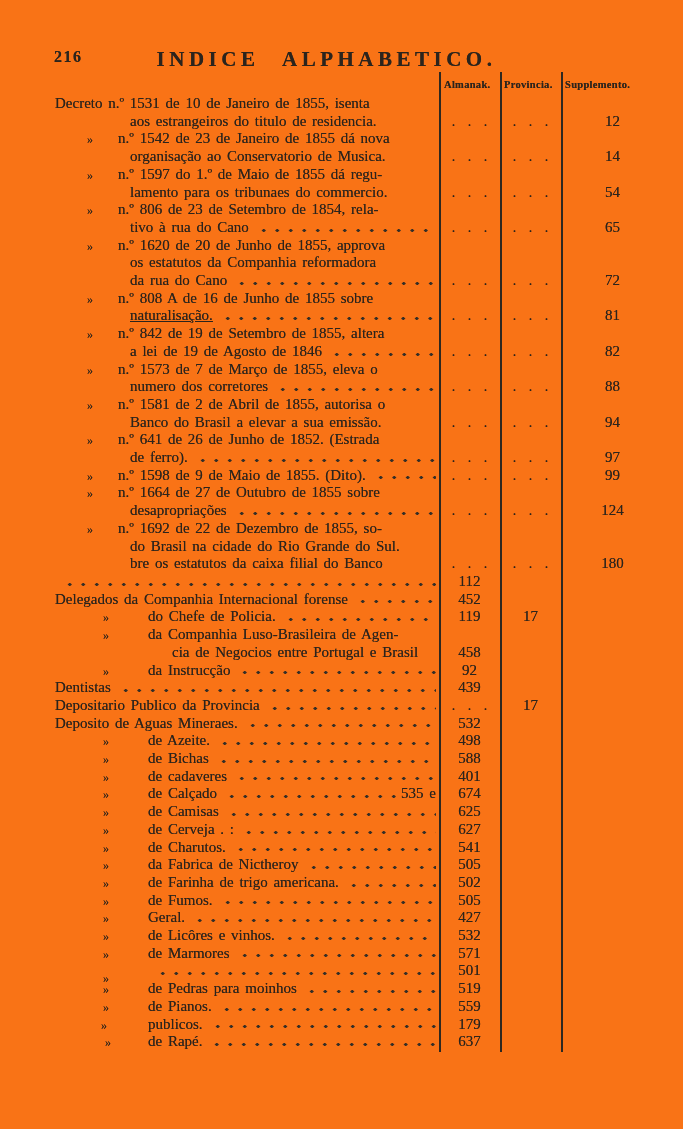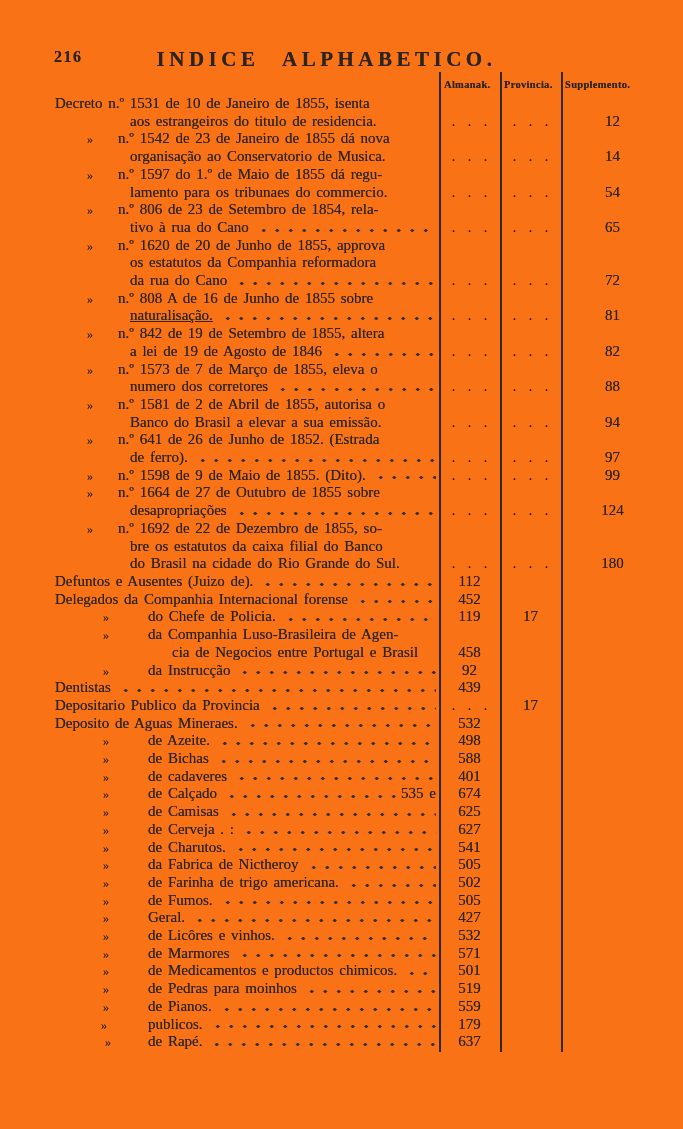--- a/index.html
+++ b/index.html
@@ -210,31 +210,30 @@
             <span class="fill"></span>
           </div>
         </div>
         <div class="cell ca dcell">. . .</div>
         <div class="cell cp dcell">. . .</div>
         <div class="cell cs">124</div>
       </div>
       <div class="entry">
         <div class="etext">
           <div class="line" style="padding-left: 63px;"><span class="marker" style="left: 32px;">»</span><span class="t">n.º 1692 de 22 de Dezembro de 1855, so-</span></div>
+          <div class="line" style="padding-left: 75px;"><span class="t">do Brasil na cidade do Rio Grande do Sul.</span></div>
           <div class="line" style="padding-left: 75px;"><span class="t">bre os estatutos da caixa filial do Banco</span></div>
-          <div class="line" style="padding-left: 75px;"><span class="t">do Brasil na cidade do Rio Grande do Sul.</span></div>
         </div>
         <div class="cell ca dcell">. . .</div>
         <div class="cell cp dcell">. . .</div>
         <div class="cell cs">180</div>
       </div>
       <div class="entry">
         <div class="etext">
           <div class="line lead" style="padding-left: 0px;">
-            <span class="t">Defuntos e Ausentes (Juizo de).</span>
             <span class="fill"></span>
           </div>
         </div>
         <div class="cell ca">112</div>
         <div class="cell cp"></div>
         <div class="cell cs"></div>
       </div>
       <div class="entry">
         <div class="etext">
           <div class="line lead" style="padding-left: 0px;">
@@ -466,21 +465,20 @@
           </div>
         </div>
         <div class="cell ca">571</div>
         <div class="cell cp"></div>
         <div class="cell cs"></div>
       </div>
       <div class="entry">
         <div class="etext">
           <div class="line lead" style="padding-left: 93px;">
             <span class="marker" style="left: 48px;">»</span>
-            <span class="t">de Medicamentos e productos chimicos.</span>
             <span class="fill"></span>
           </div>
         </div>
         <div class="cell ca">501</div>
         <div class="cell cp"></div>
         <div class="cell cs"></div>
       </div>
       <div class="entry">
         <div class="etext">
           <div class="line lead" style="padding-left: 93px;">

